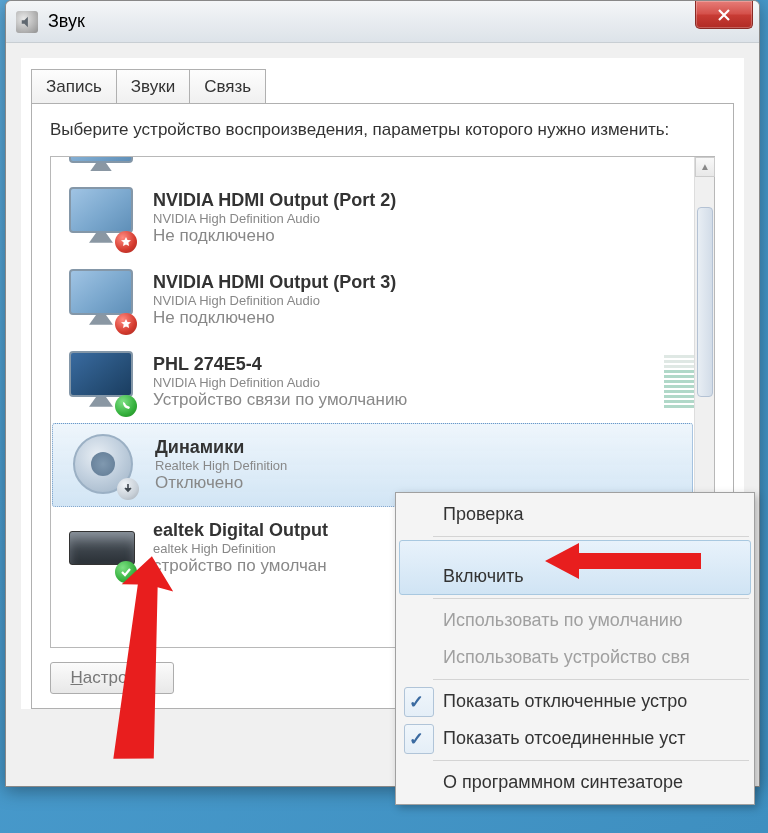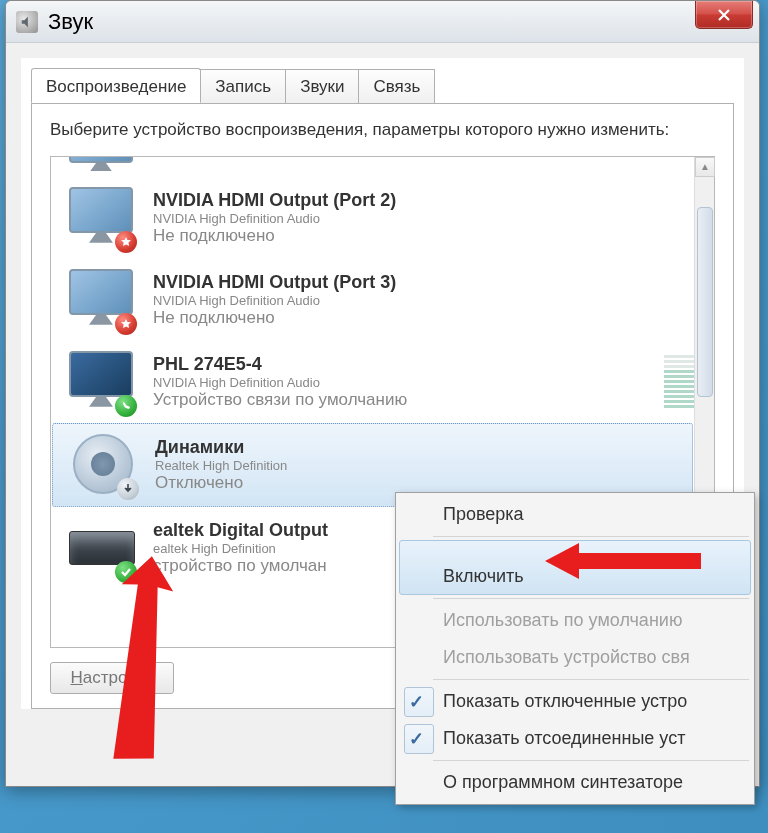--- a/index.html
+++ b/index.html
@@ -31,21 +31,21 @@
       border-bottom: 1px solid #c8ced3;
       position: relative;
     }
     .titlebar-icon {
       width: 22px; height: 22px;
       background: radial-gradient(circle at 35% 35%, #e8e8e8, #b8b8b8 55%, #909090);
       border-radius: 3px;
       margin-right: 10px;
       display:inline-flex;align-items:center;justify-content:center;
     }
-    .titlebar-text { font-size: 22px; color: #000; }
+    .titlebar-text { font-size: 18px; color: #000; }
     .close-btn {
       position: absolute; right: 6px; top: 0px;
       width: 58px; height: 28px;
       background: linear-gradient(to bottom, #e67d78 0%, #d4504a 48%, #c83b34 52%, #b02b24 100%);
       border: 1px solid #8a2a25;
       border-top: none;
       border-radius: 0 0 5px 5px;
       color: #fff;
       display: flex; align-items: center; justify-content: center;
       font-size: 18px;
@@ -324,21 +324,20 @@
     <span class="titlebar-text">Звук</span>
     <div class="close-btn">
       <svg width="14" height="14" viewBox="0 0 14 14">
           <path stroke="#fff" stroke-width="2.2" fill="none" d="M2 2l10 10M12 2L2 12"></path>
         </svg>
     </div>
   </div>
 
   <div class="dialog-body">
     <div class="tabs">
-      <div class="tab active">Воспроизведение</div>
       <div class="tab">Запись</div>
       <div class="tab">Звуки</div>
       <div class="tab">Связь</div>
     </div>
 
     <div class="content-panel">
       <div class="instruction">Выберите устройство воспроизведения, параметры которого нужно изменить:</div>
 
       <div class="device-list-wrap">
         <div class="device-list">

